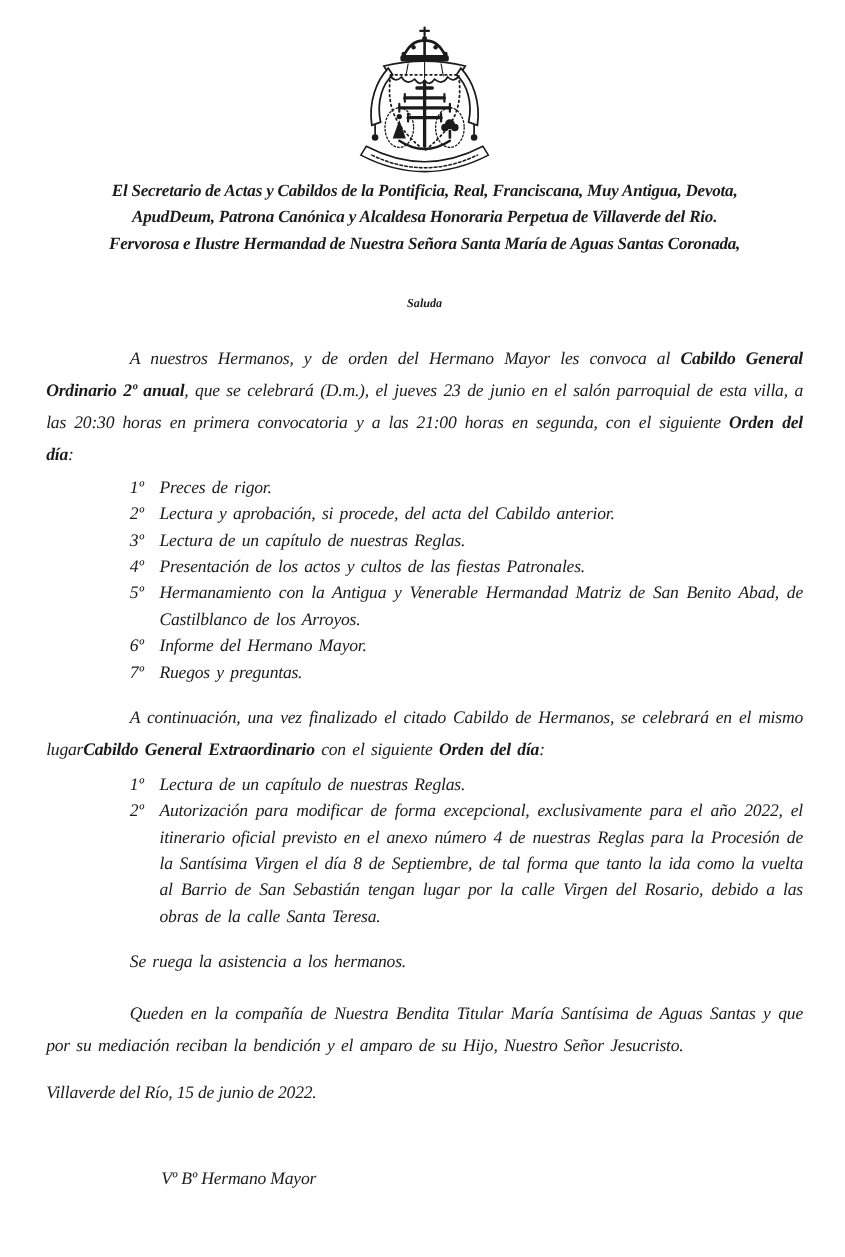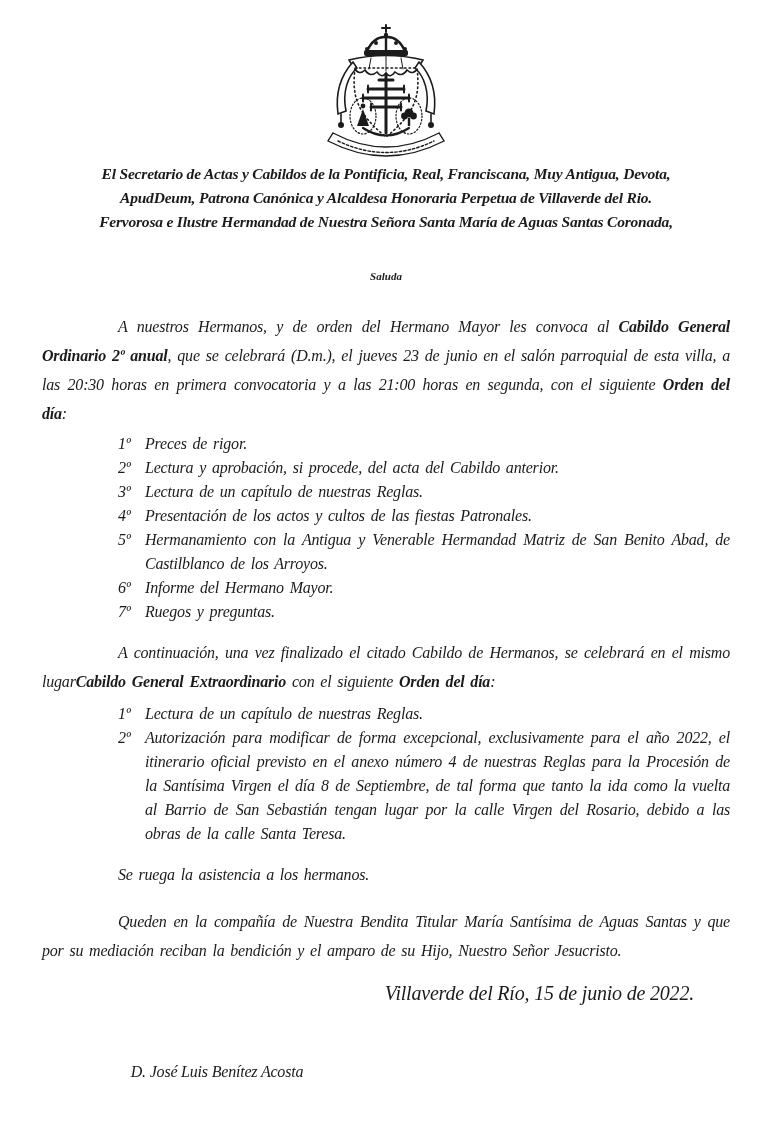--- a/index.html
+++ b/index.html
@@ -55,23 +55,22 @@
     letter-spacing: -0.2px;
     word-spacing: 2px;
   }
   .agenda.first  { margin-top: 4px; }
   .agenda.second { margin-top: 6px; }
   .agenda-item { position: relative; padding-left: 103px; text-align: justify; }
   .agenda-item .num { position: absolute; left: 76px; }
 
   .dateline {
     margin-top: 14px;
-    font-size: 20px;
+    font-size: 16px;
     line-height: 29px;
-    text-align: right;
     padding-right: 36px;
     letter-spacing: -0.2px;
   }
 
   .signatures { margin-top: 48px; display: flex; }
   .sig { text-align: center; font-size: 16px; line-height: 31px; letter-spacing: -0.2px; }
   .sig-left  { margin-left: 20px; width: 310px; }
   .sig-right { margin-left: auto; margin-right: 28px; width: 320px; }
 </style>
 </head>
@@ -180,17 +179,17 @@
     <div class="agenda-item"><span class="num">2º</span><span>Autorización para modificar de forma excepcional, exclusivamente para el año 2022, el itinerario oficial previsto en el anexo número 4 de nuestras Reglas para la Procesión de la Santísima Virgen el día 8 de Septiembre, de tal forma que tanto la ida como la vuelta al Barrio de San Sebastián tengan lugar por la calle Virgen del Rosario, debido a las obras de la calle Santa Teresa.</span></div>
   </div>
 
   <p class="par indent p4">Se ruega la asistencia a los hermanos.</p>
   <p class="par indent p3">Queden en la compañía de Nuestra Bendita Titular María Santísima de Aguas Santas y que por su mediación reciban la bendición y el amparo de su Hijo, Nuestro Señor Jesucristo.</p>
 
   <div class="dateline">Villaverde del Río, 15 de junio de 2022.</div>
 
   <div class="signatures">
     <div class="sig sig-left">
-      <div>D. José Luis Benítez Acosta</div>
+      <div>Vº Bº Hermano Mayor</div>
     </div>
   </div>
 
 </div>
 
 </body></html>

